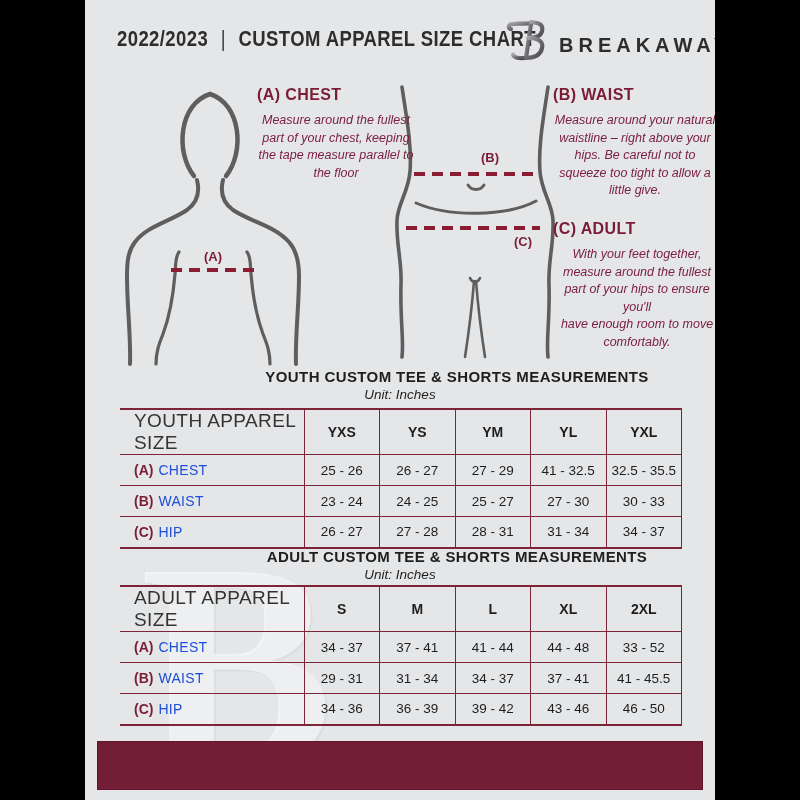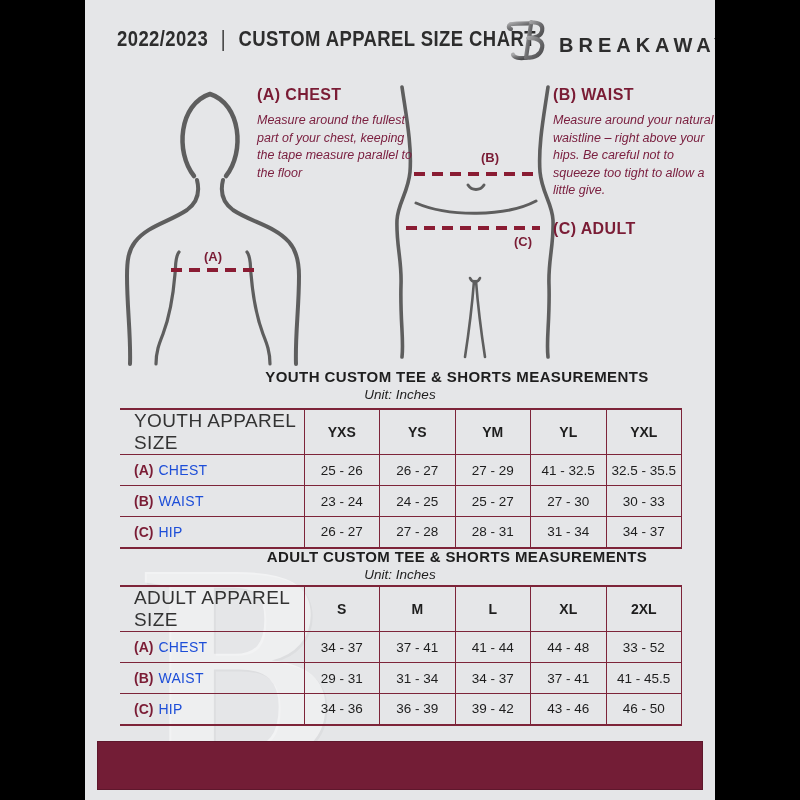--- a/index.html
+++ b/index.html
@@ -27,21 +27,21 @@
     transform:scaleX(0.84);transform-origin:left center;z-index:2;}
   .doc-title .sep{font-weight:normal;color:#3a3a3a;}
   .logo-mark{position:absolute;left:420px;top:16px;width:42px;height:48px;z-index:2;}
   .brand-name{position:absolute;left:474px;top:34px;font-size:20px;font-weight:bold;
     letter-spacing:5px;color:var(--ink);z-index:2;}
 
   
   .ins{position:absolute;z-index:2;}
   .ins .ins-head{font-size:16px;font-weight:bold;color:#7A1C35;letter-spacing:0.4px;margin-bottom:8px;}
   .ins .ins-body{font-size:12.5px;font-style:italic;line-height:1.4;color:var(--maroon_text);
-    white-space:pre-line;}
+    white-space:pre-line;text-align:center;}
   .ins-chest{left:172px;top:86px;width:158px;}
   .ins-waist{left:468px;top:86px;width:164px;}
   .ins-hips{left:468px;top:220px;width:168px;}
 
   .fig{position:absolute;z-index:1;}
   .fig-torso{left:38px;top:80px;}
   .fig-lower{left:303px;top:85px;}
 
   
   .sec-title{position:absolute;left:0;width:744px;text-align:center;font-size:15px;
@@ -133,20 +133,22 @@
     <div class="ins ins-chest">
       <div class="ins-head">(A) CHEST</div>
       <div class="ins-body">Measure around the fullest part of your chest, keeping the tape measure parallel to the floor</div>
     </div>
     <div class="ins ins-waist">
       <div class="ins-head">(B) WAIST</div>
       <div class="ins-body">Measure around your natural waistline – right above your hips. Be careful not to squeeze too tight to allow a little give.</div>
     </div>
     <div class="ins ins-hips">
       <div class="ins-head">(C) ADULT</div>
+      <div class="ins-body">With your feet together, measure around the fullest part of your hips to ensure you'll
+have enough room to move comfortably.</div>
     </div>
 
     <div class="sec-title yt-title">YOUTH CUSTOM TEE &amp; SHORTS MEASUREMENTS</div>
     <div class="sec-unit yt-unit">Unit: Inches</div>
     <table class="size-table yt">
       <colgroup>
           <col class="c-label">
           <col>
           <col>
           <col>

